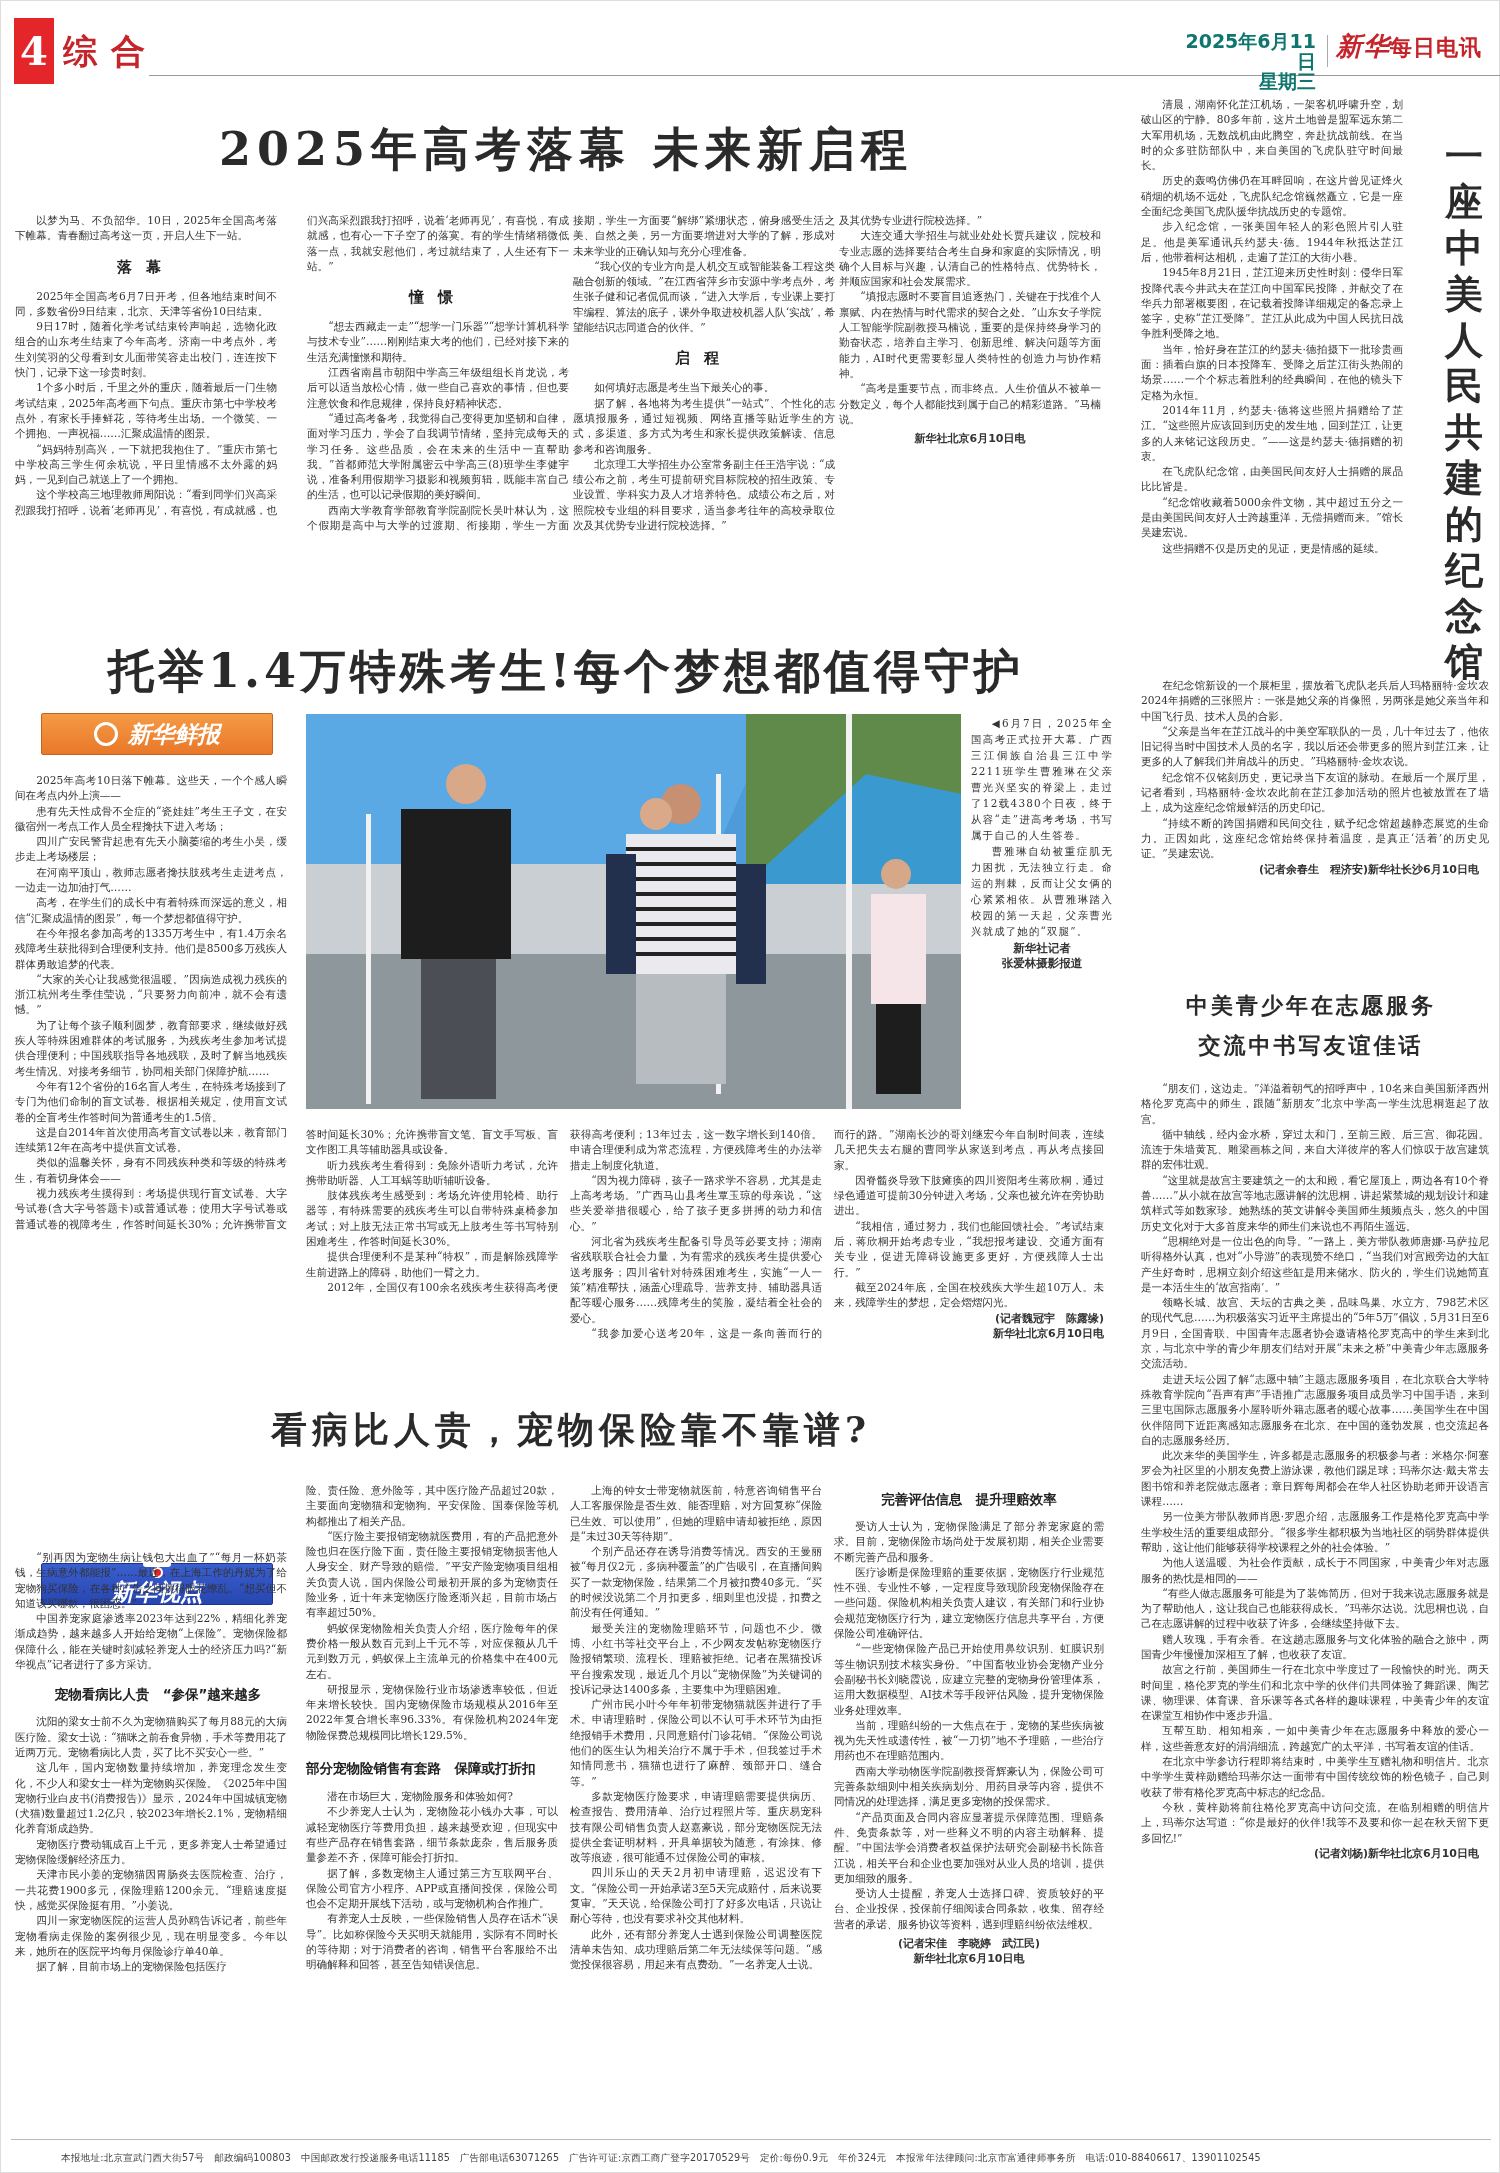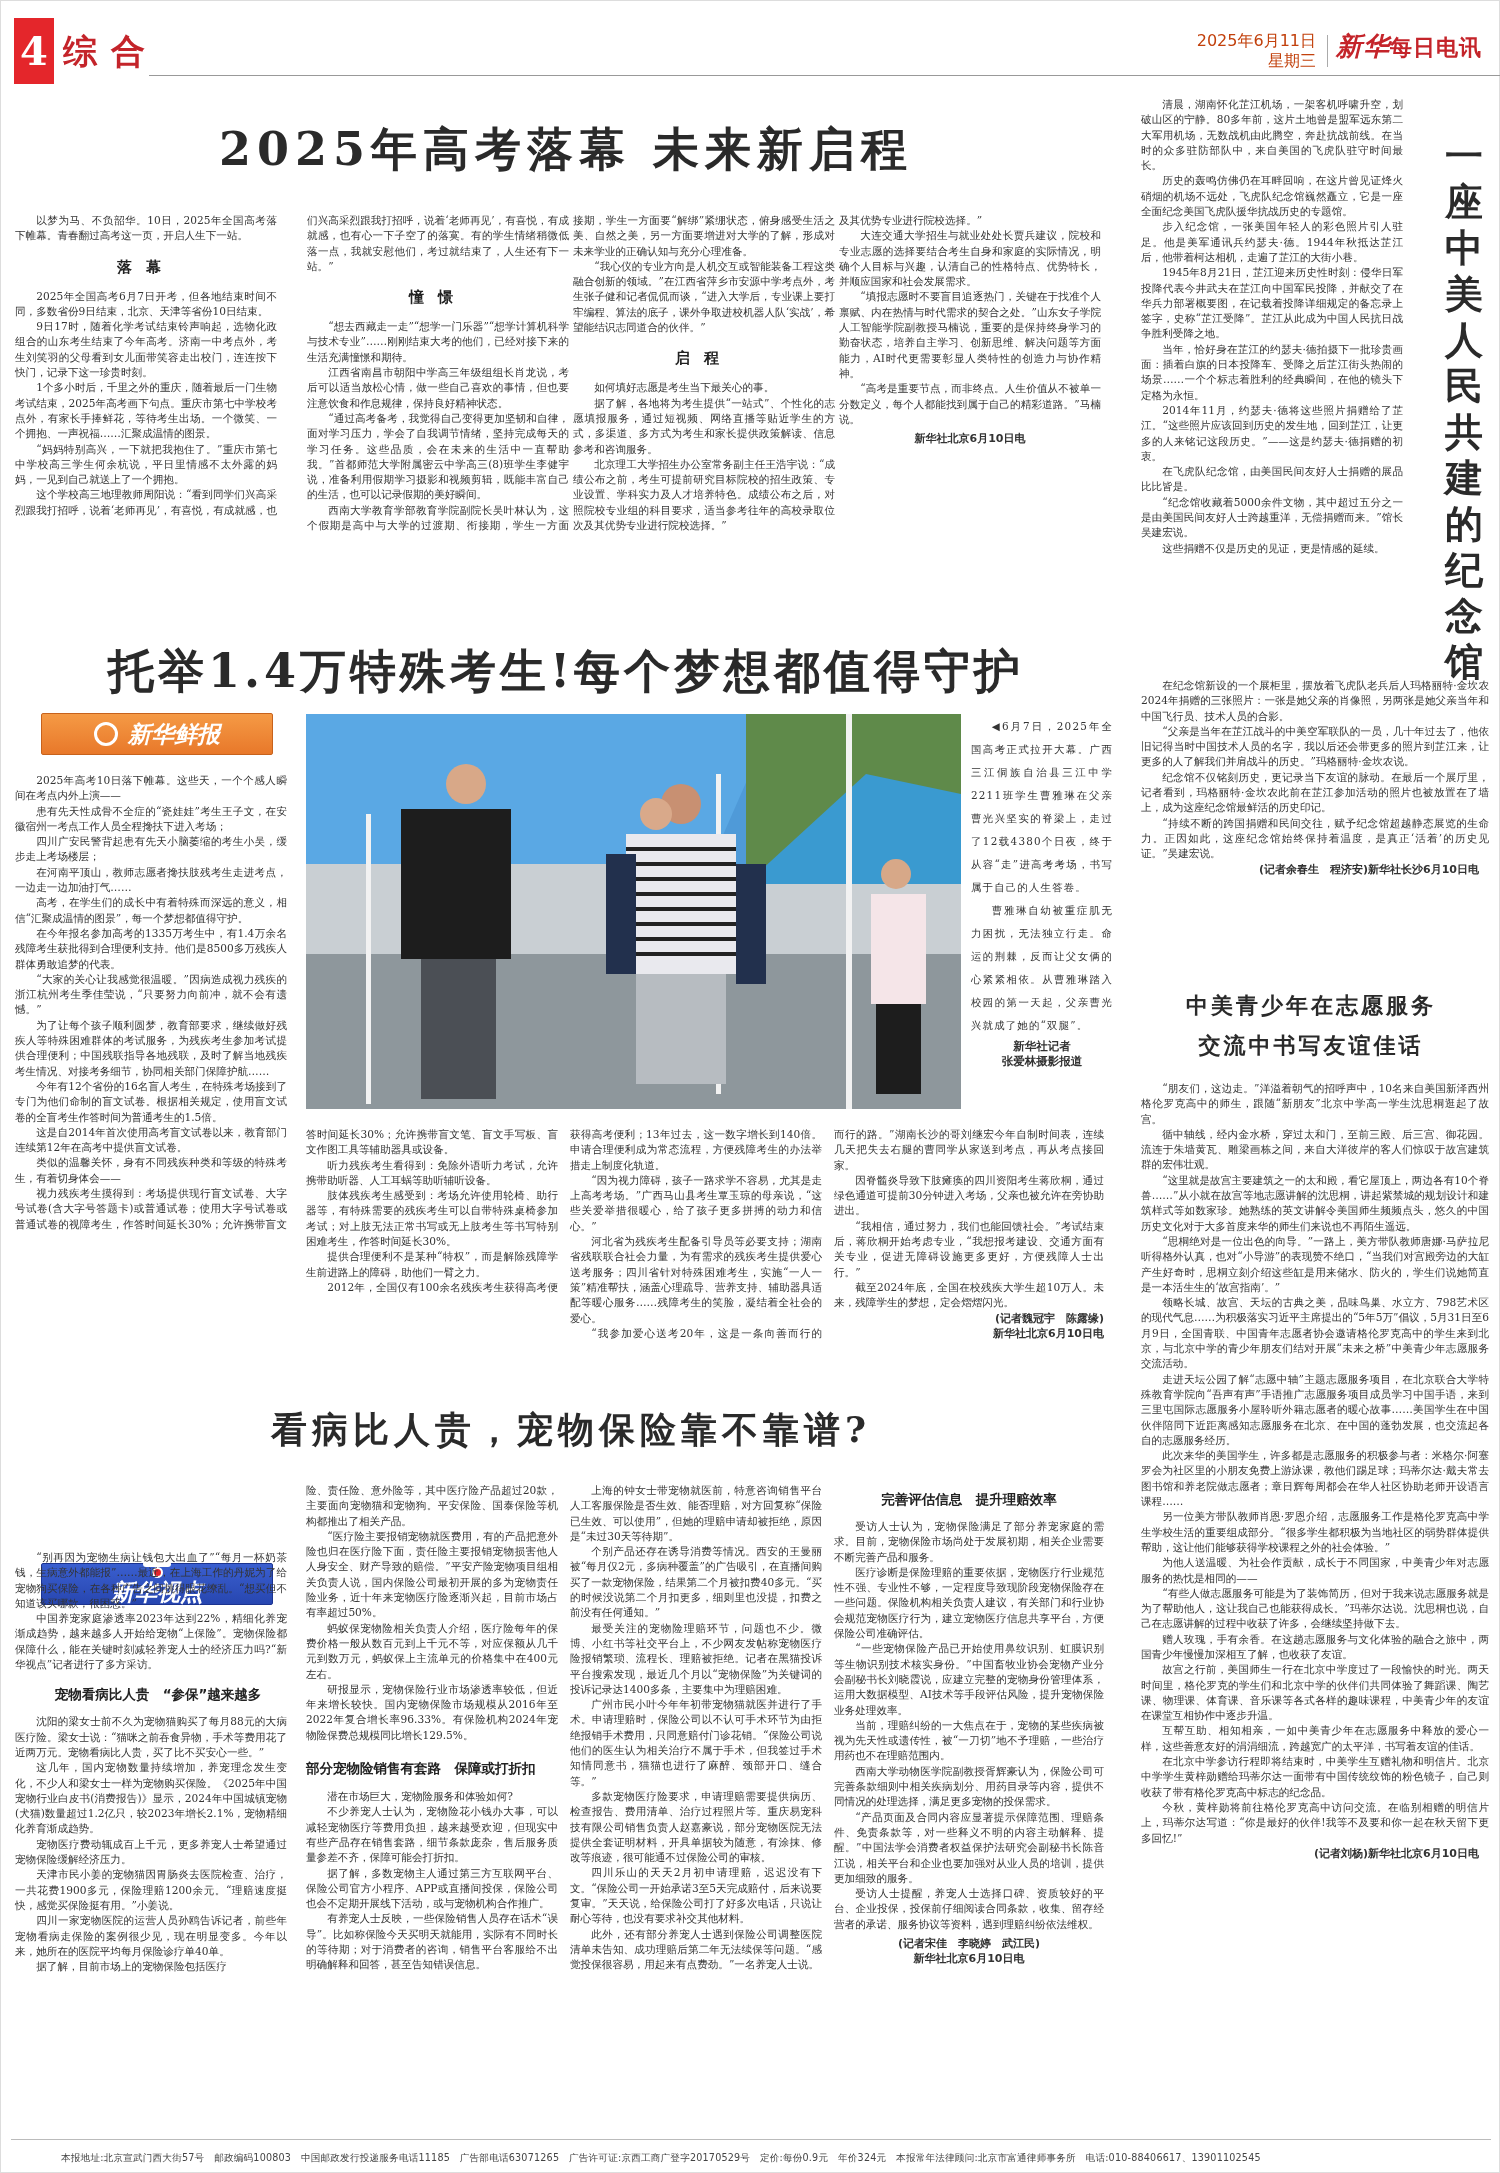--- a/index.html
+++ b/index.html
@@ -11,31 +11,31 @@
   .ni { text-indent: 0; }
   .sub { font-family: "DejaVu Sans", "Liberation Sans", sans-serif; font-weight: bold; font-size: 15px; text-align: center; letter-spacing: 14px; margin: 14px 0 12px; color: #222; }
   .sub2 { font-family: "DejaVu Sans", "Liberation Sans", sans-serif; font-weight: bold; font-size: 13.5px; text-align: center; margin: 8px 0 8px; color: #222; }
   .byline { font-family: "DejaVu Sans", "Liberation Sans", sans-serif; font-weight: bold; font-size: 11px; text-align: right; color: #333; line-height: 15px; }
   .byline.c { text-align: center; }
   .headline { font-family: "DejaVu Serif", "Liberation Serif", serif; font-weight: bold; color: #2a2a2a; text-align: center; }
   
   .pgnum { left: 13px; top: 17px; width: 40px; height: 66px; background: #e4262b; color: #fff; font-size: 40px; font-weight: bold; text-align: center; line-height: 66px; font-family: "DejaVu Serif", serif; }
   .section { left: 62px; top: 28px; color: #c4242a; font-size: 34px; font-weight: bold; letter-spacing: 14px; }
   .hrule { left: 148px; top: 74px; width: 1362px; height: 1px; background: #999; }
-  .date { left: 1180px; top: 30px; text-align: right; font-family: "DejaVu Sans", "Liberation Sans", sans-serif; font-weight: normal; font-size: 16px; color: #c2410c; line-height: 20px; width: 135px; }
+  .date { left: 1180px; top: 30px; text-align: right; font-family: "DejaVu Sans", "Liberation Sans", sans-serif; font-weight: bold; font-size: 19px; color: #0f766e; line-height: 20px; width: 135px; }
   .vsep { left: 1326px; top: 34px; width: 1px; height: 32px; background: #aaa; }
   .brand { left: 1335px; top: 28px; font-size: 26px; color: #c4242a; font-weight: bold; letter-spacing: 1px; }
   .brand .sm { font-size: 22px; font-style: normal; }
   .brand .cal { font-style: italic; margin-top: 48px; }
   .vtitle { left: 1443px; top: 132px; width: 40px; font-size: 38px; font-weight: bold; line-height: 46px; color: #2a2a2a; text-align: center; }
   .label-box { width: 232px; height: 42px; border-radius: 2px; display: flex; align-items: center; justify-content: center; gap: 10px; color: #fff; font-family: "DejaVu Sans", sans-serif; font-weight: bold; font-style: italic; font-size: 23px; }
   .label-orange { background: linear-gradient(#f59a45, #e8782a); border: 1px solid #c7621c; }
   .label-blue { background: linear-gradient(#3a5fcf, #2746b0); border: 1px solid #1b3390; }
   .photo { background: linear-gradient(180deg, #5aa6e0 0%, #4e98d6 30%, #dde3e8 32%, #b9c2c8 60%, #7d868c 100%); overflow: hidden; }
-  .caption p { font-size: 10.4px; line-height: 23px; letter-spacing: 1.2px; }
+  .caption p { font-size: 10.4px; line-height: 16px; letter-spacing: 1.2px; }
   .divider { height: 1px; background: #bbb; }
   .footer { left: 60px; top: 2151px; font-family: "DejaVu Sans", "Liberation Sans", sans-serif; font-size: 9.6px; color: #444; white-space: nowrap; letter-spacing: 0.2px; }
 </style>
 </head>
 <body>
 
 <div class="page">
 
   <div class="abs pgnum">4</div>
   <div class="abs section">综合</div>

